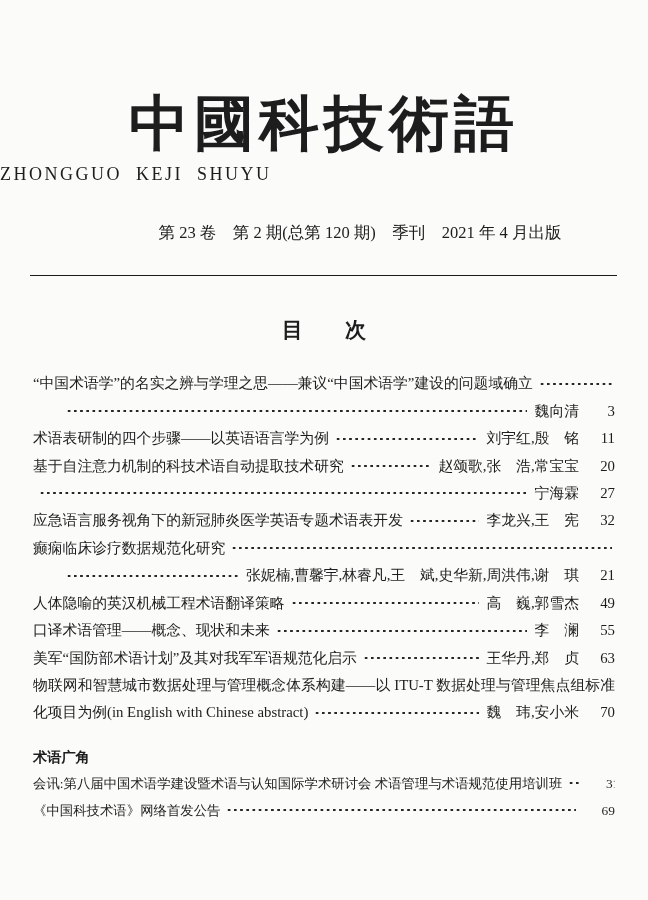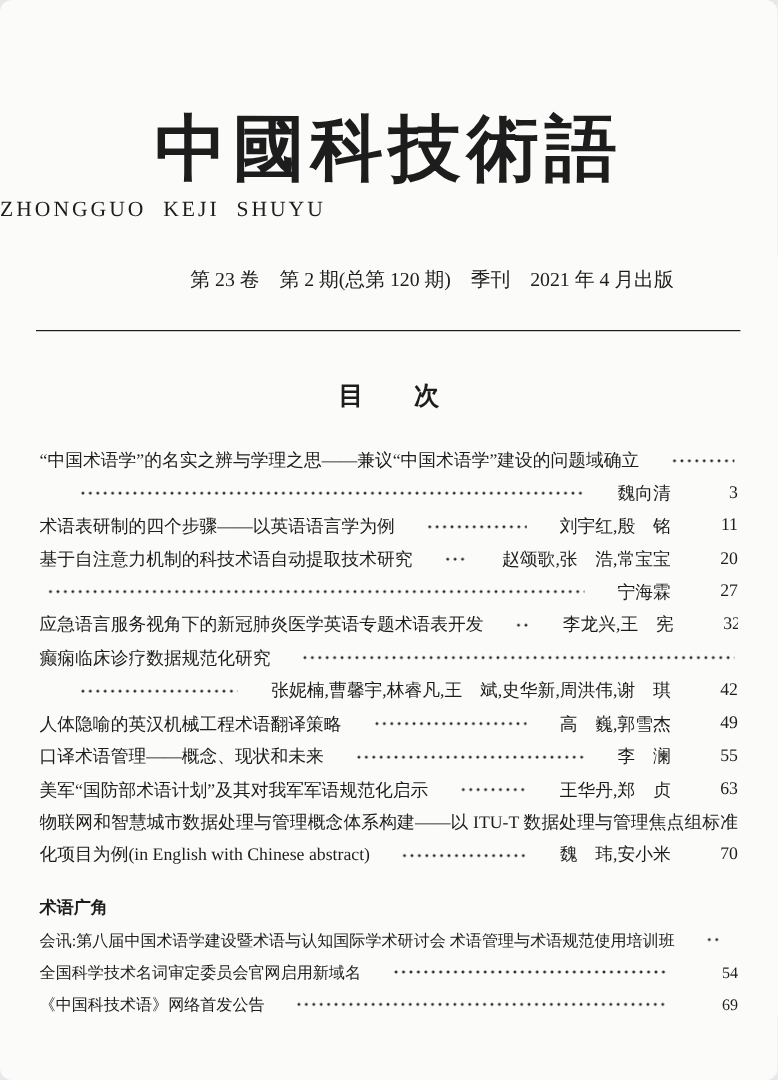--- a/index.html
+++ b/index.html
@@ -9,21 +9,20 @@
   }
   .page {
     position: relative;
     width: 648px;
     height: 900px;
     margin: 0 auto;
     background: var(--paper, #fbfbf9);
     color: var(--ink, #1d1d1d);
     font-family: "Liberation Serif", "DejaVu Serif", serif;
     overflow: hidden;
-    border-radius: 10px;
   }
   .masthead-title {
     position: absolute;
     top: 82px;
     left: 0;
     width: 100%;
     height: 84px;
     line-height: 84px;
     text-align: center;
     font-size: 60px;
@@ -87,21 +86,20 @@
   .sec-heading {
     height: 26px;
     line-height: 26px;
     font-size: 14.2px;
     font-weight: bold;
   }
   .row {
     display: flex;
     align-items: center;
     overflow: hidden;
-    gap: 20px;
   }
   .toc-list .row {
     height: 27.45px;
     font-size: 14.8px;
   }
   .sec-block .row {
     height: 27px;
     font-size: 13.4px;
     align-items: center;
   }
@@ -168,21 +166,21 @@
         <span class="authors">李龙兴,王　宪</span>
         <span class="pagenum">32</span>
       </div>
       <div class="row">
         <span class="txt">癫痫临床诊疗数据规范化研究</span>
         <span class="leader"></span>
       </div>
       <div class="row indent">
         <span class="leader"></span>
         <span class="authors">张妮楠,曹馨宇,林睿凡,王　斌,史华新,周洪伟,谢　琪</span>
-        <span class="pagenum">42</span>
+        <span class="pagenum">21</span>
       </div>
       <div class="row">
         <span class="txt">人体隐喻的英汉机械工程术语翻译策略</span>
         <span class="leader"></span>
         <span class="authors">高　巍,郭雪杰</span>
         <span class="pagenum">49</span>
       </div>
       <div class="row">
         <span class="txt">口译术语管理——概念、现状和未来</span>
         <span class="leader"></span>
@@ -207,24 +205,19 @@
     </div>
   <div class="sec-block">
     <div class="sec-heading">术语广角</div>
     <div class="sec-list">
         <div class="row">
           <span class="txt">会讯:第八届中国术语学建设暨术语与认知国际学术研讨会 术语管理与术语规范使用培训班</span>
           <span class="leader"></span>
           <span class="pagenum">31</span>
         </div>
         <div class="row">
-          <span class="txt">全国科学技术名词审定委员会官网启用新域名</span>
-          <span class="leader"></span>
-          <span class="pagenum">54</span>
-        </div>
-        <div class="row">
           <span class="txt">《中国科技术语》网络首发公告</span>
           <span class="leader"></span>
           <span class="pagenum">69</span>
         </div>
       </div>
   </div>
 </div>
 
 </body></html>

